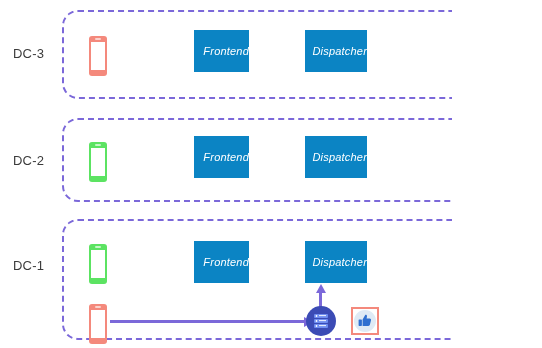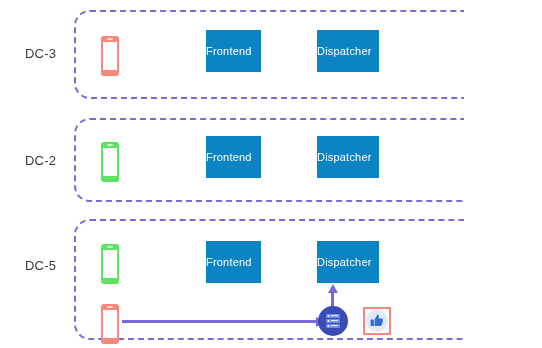--- a/index.html
+++ b/index.html
@@ -7,21 +7,20 @@
     padding: 0;
     background: #ffffff;
   }
   #canvas {
     position: relative;
     width: 452px;
     height: 348px;
     background: #ffffff;
     font-family: "Liberation Sans", sans-serif;
     overflow: hidden;
-    margin-left: 12px;
   }
 
   
   .dc-zone {
     position: absolute;
     box-sizing: border-box;
     border: 2px dashed #7b68d9;
     border-radius: 16px;
     background: transparent;
   }
@@ -38,23 +37,24 @@
 
   
   .service-box {
     position: absolute;
     box-sizing: border-box;
     background: #0b84c4;
     color: #ffffff;
     font-size: 11px;
     display: flex;
     align-items: center;
-    justify-content: flex-start;
+    justify-content: flex-end;
     text-align: center;
     letter-spacing: 0.2px;
+    font-style: italic;
   }
 
   
   .phone {
     position: absolute;
     box-sizing: border-box;
     border-radius: 3px;
   }
   .phone .screen {
     position: absolute;
@@ -214,21 +214,21 @@
         <ellipse cx="17" cy="28" rx="14" ry="6" fill="#0f86bd"></ellipse>
         <path d="M3 11 a14 6 0 0 0 28 0" fill="none" stroke="#ffffff" stroke-width="1.4" opacity="0.85"></path>
         <path d="M3 15 a14 6 0 0 0 28 0" fill="none" stroke="#ffffff" stroke-width="1.4" opacity="0.85"></path>
         <path d="M3 19 a14 6 0 0 0 28 0" fill="none" stroke="#ffffff" stroke-width="1.4" opacity="0.85"></path>
         <path d="M3 23 a14 6 0 0 0 28 0" fill="none" stroke="#ffffff" stroke-width="1.4" opacity="0.85"></path>
         <path d="M3 27 a14 6 0 0 0 28 0" fill="none" stroke="#ffffff" stroke-width="1.4" opacity="0.85"></path>
       </svg>
     </div>
   </div>
 
-  <div class="dc-label" style="left:13px; top:258px;">DC-5</div>
+  <div class="dc-label" style="left:13px; top:258px;">DC-1</div>
 
   <div class="dc-zone" style="left:62px; top:219px; width:454px; height:121px;">
 
     <div class="phone" style="left:25px; top:23px; width:18px; height:40px; background:#5ce362;">
       <div class="speaker" style="background:#c6f7c8;"></div>
       <div class="screen"></div>
     </div>
 
     <div class="phone" style="left:25px; top:83px; width:18px; height:40px; background:#f4897c;">
       <div class="speaker" style="background:#fbd3cd;"></div>

